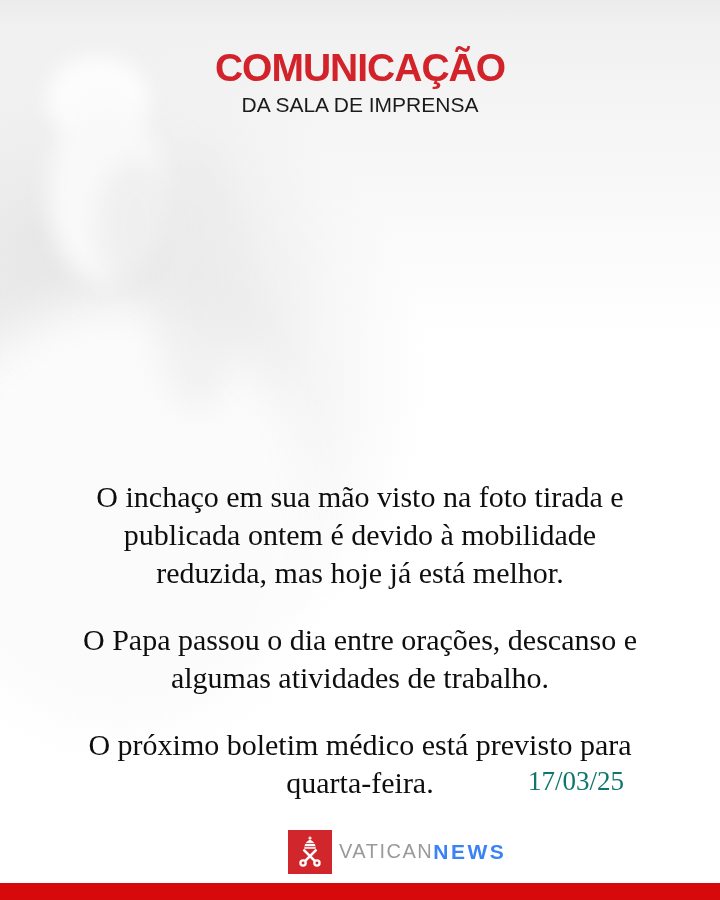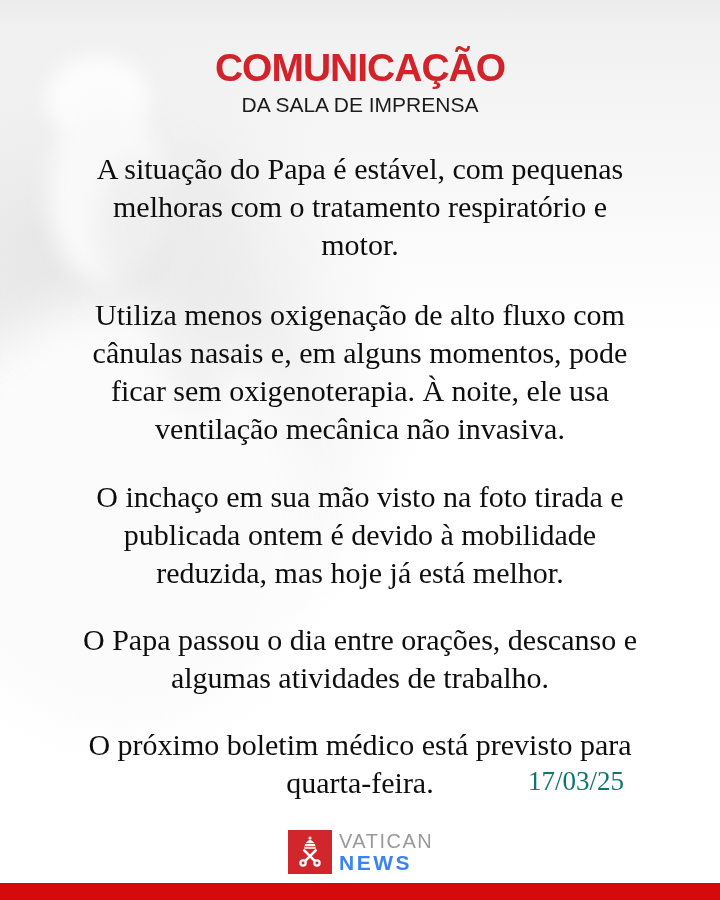--- a/index.html
+++ b/index.html
@@ -71,21 +71,21 @@
   .logo {
     position: absolute; top: 830px; left: 288px;
     display: flex; align-items: center; gap: 7px;
   }
   .logo-square {
     width: 44px; height: 44px;
     background: #d1262b;
     display: flex; align-items: center; justify-content: center;
     flex: 0 0 auto;
   }
-  .logo-text { display: flex; flex-direction: column; justify-content: center; }
+  .logo-text { display: flex; flex-direction: row; justify-content: center; }
   .logo-vatican {
     font-family: "Liberation Sans", sans-serif;
     font-size: 20px; line-height: 21px;
     letter-spacing: 1.5px;
     font-weight: 400;
     color: #9a9a9a;
   }
   .logo-news {
     font-family: Liberation Sans, sans-serif;
     font-size: 21px; line-height: 22px;
@@ -110,27 +110,20 @@
     <div class="wm wm-shoulder"></div>
     <div class="wm wm-shade-2"></div>
     <div class="wm wm-cap"></div>
     <div class="wm wm-face"></div>
     <div class="wm wm-shade-1"></div>
   </div>
 
   <div class="title">COMUNICAÇÃO</div>
   <div class="subtitle">DA SALA DE IMPRENSA</div>
 
-  <div class="para p1">A situação do Papa é estável, com pequenas
-melhoras com o tratamento respiratório e
-motor.</div>
-  <div class="para p2">Utiliza menos oxigenação de alto fluxo com
-cânulas nasais e, em alguns momentos, pode
-ficar sem oxigenoterapia. À noite, ele usa
-ventilação mecânica não invasiva.</div>
   <div class="para p4">O Papa passou o dia entre orações, descanso e
 algumas atividades de trabalho.</div>
   <div class="para p3">O inchaço em sua mão visto na foto tirada e
 publicada ontem é devido à mobilidade
 reduzida, mas hoje já está melhor.</div>
   <div class="para p5">O próximo boletim médico está previsto para
 quarta-feira.</div>
 
   <div class="date">17/03/25</div>
 

